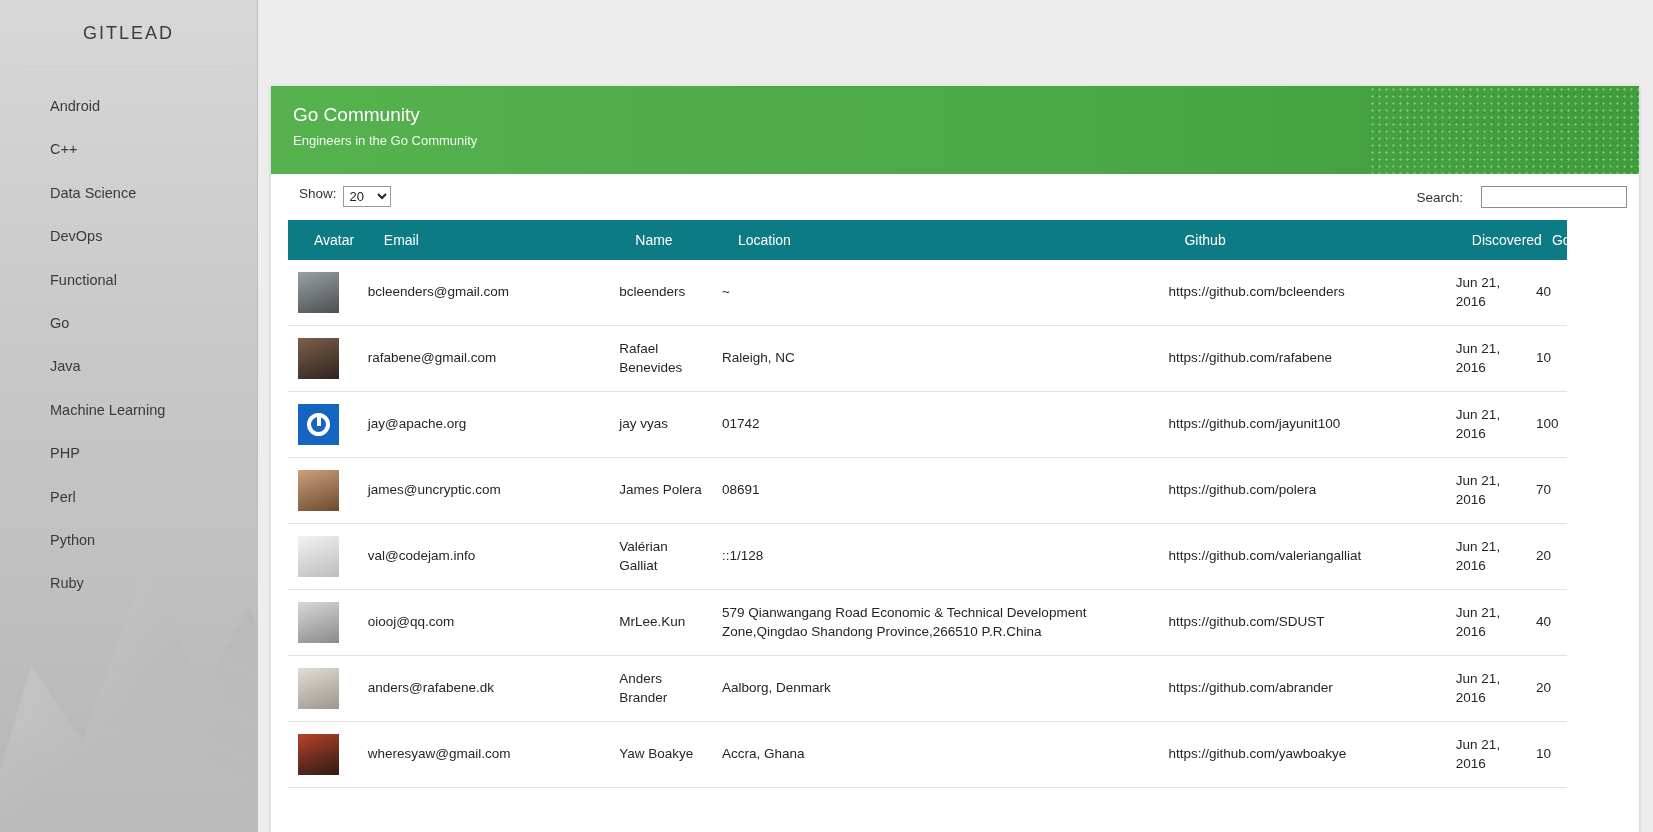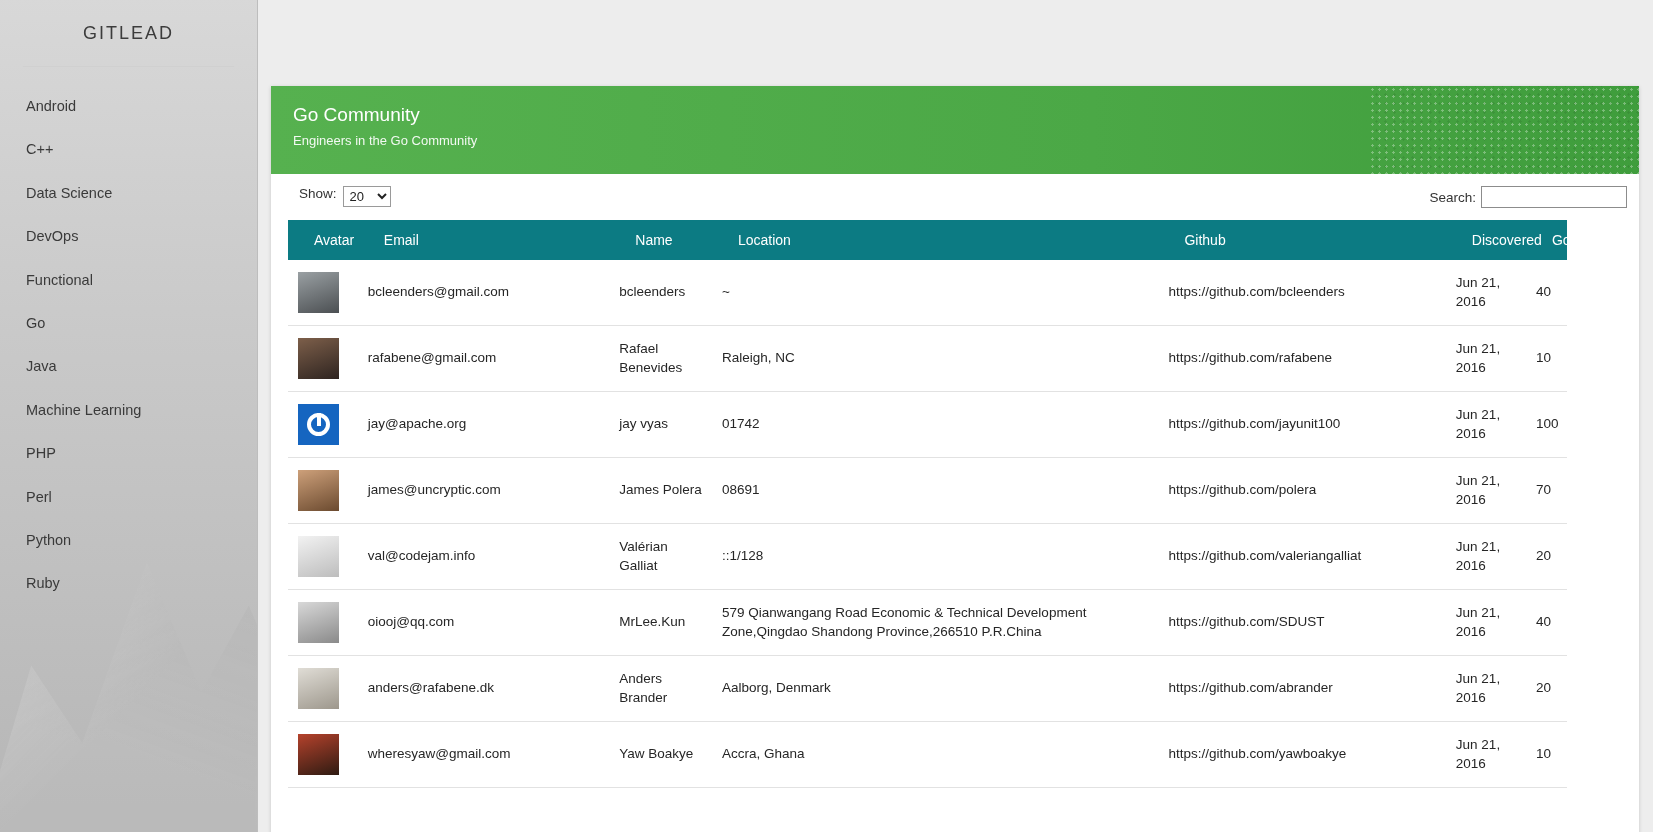--- a/index.html
+++ b/index.html
@@ -46,26 +46,27 @@
     font-weight: 400;
   }
   .brand-divider {
     height: 1px;
     background: rgba(255,255,255,0.65);
     border-bottom: 1px solid rgba(150,150,150,0.35);
     margin: 0 23px 18px 23px;
   }
   .nav-item {
     display: block;
-    padding: 13px 0 13px 26px;
+    padding: 13px 0 13px 20px;
     font-size: 14.5px;
     color: #3a3a3a;
     text-decoration: none;
     line-height: 1.2;
     cursor: pointer;
+    margin-left: 30px;
   }
 
   
   #main {
     position: absolute;
     top: 0; left: 258px;
     width: 1395px; height: 828px;
     background: #ededed;
   }
   #content-card {
@@ -117,21 +118,21 @@
     padding: 1px 2px;
     border: 1px solid #9a9a9a;
     background: #fff;
     color: #222;
   }
   .search-group {
     position: absolute;
     right: 12px; top: 12px;
     font-size: 13.5px;
     color: #333;
-    display: flex; align-items: center; gap: 5px;
+    display: flex; align-items: center; gap: 18px;
   }
   .search-input {
     width: 146px;
     height: 22px;
     border: 1px solid #8c8c8c;
     font-size: 13px;
     padding: 1px 4px;
     font-family: "Liberation Sans", sans-serif;
   }
 

